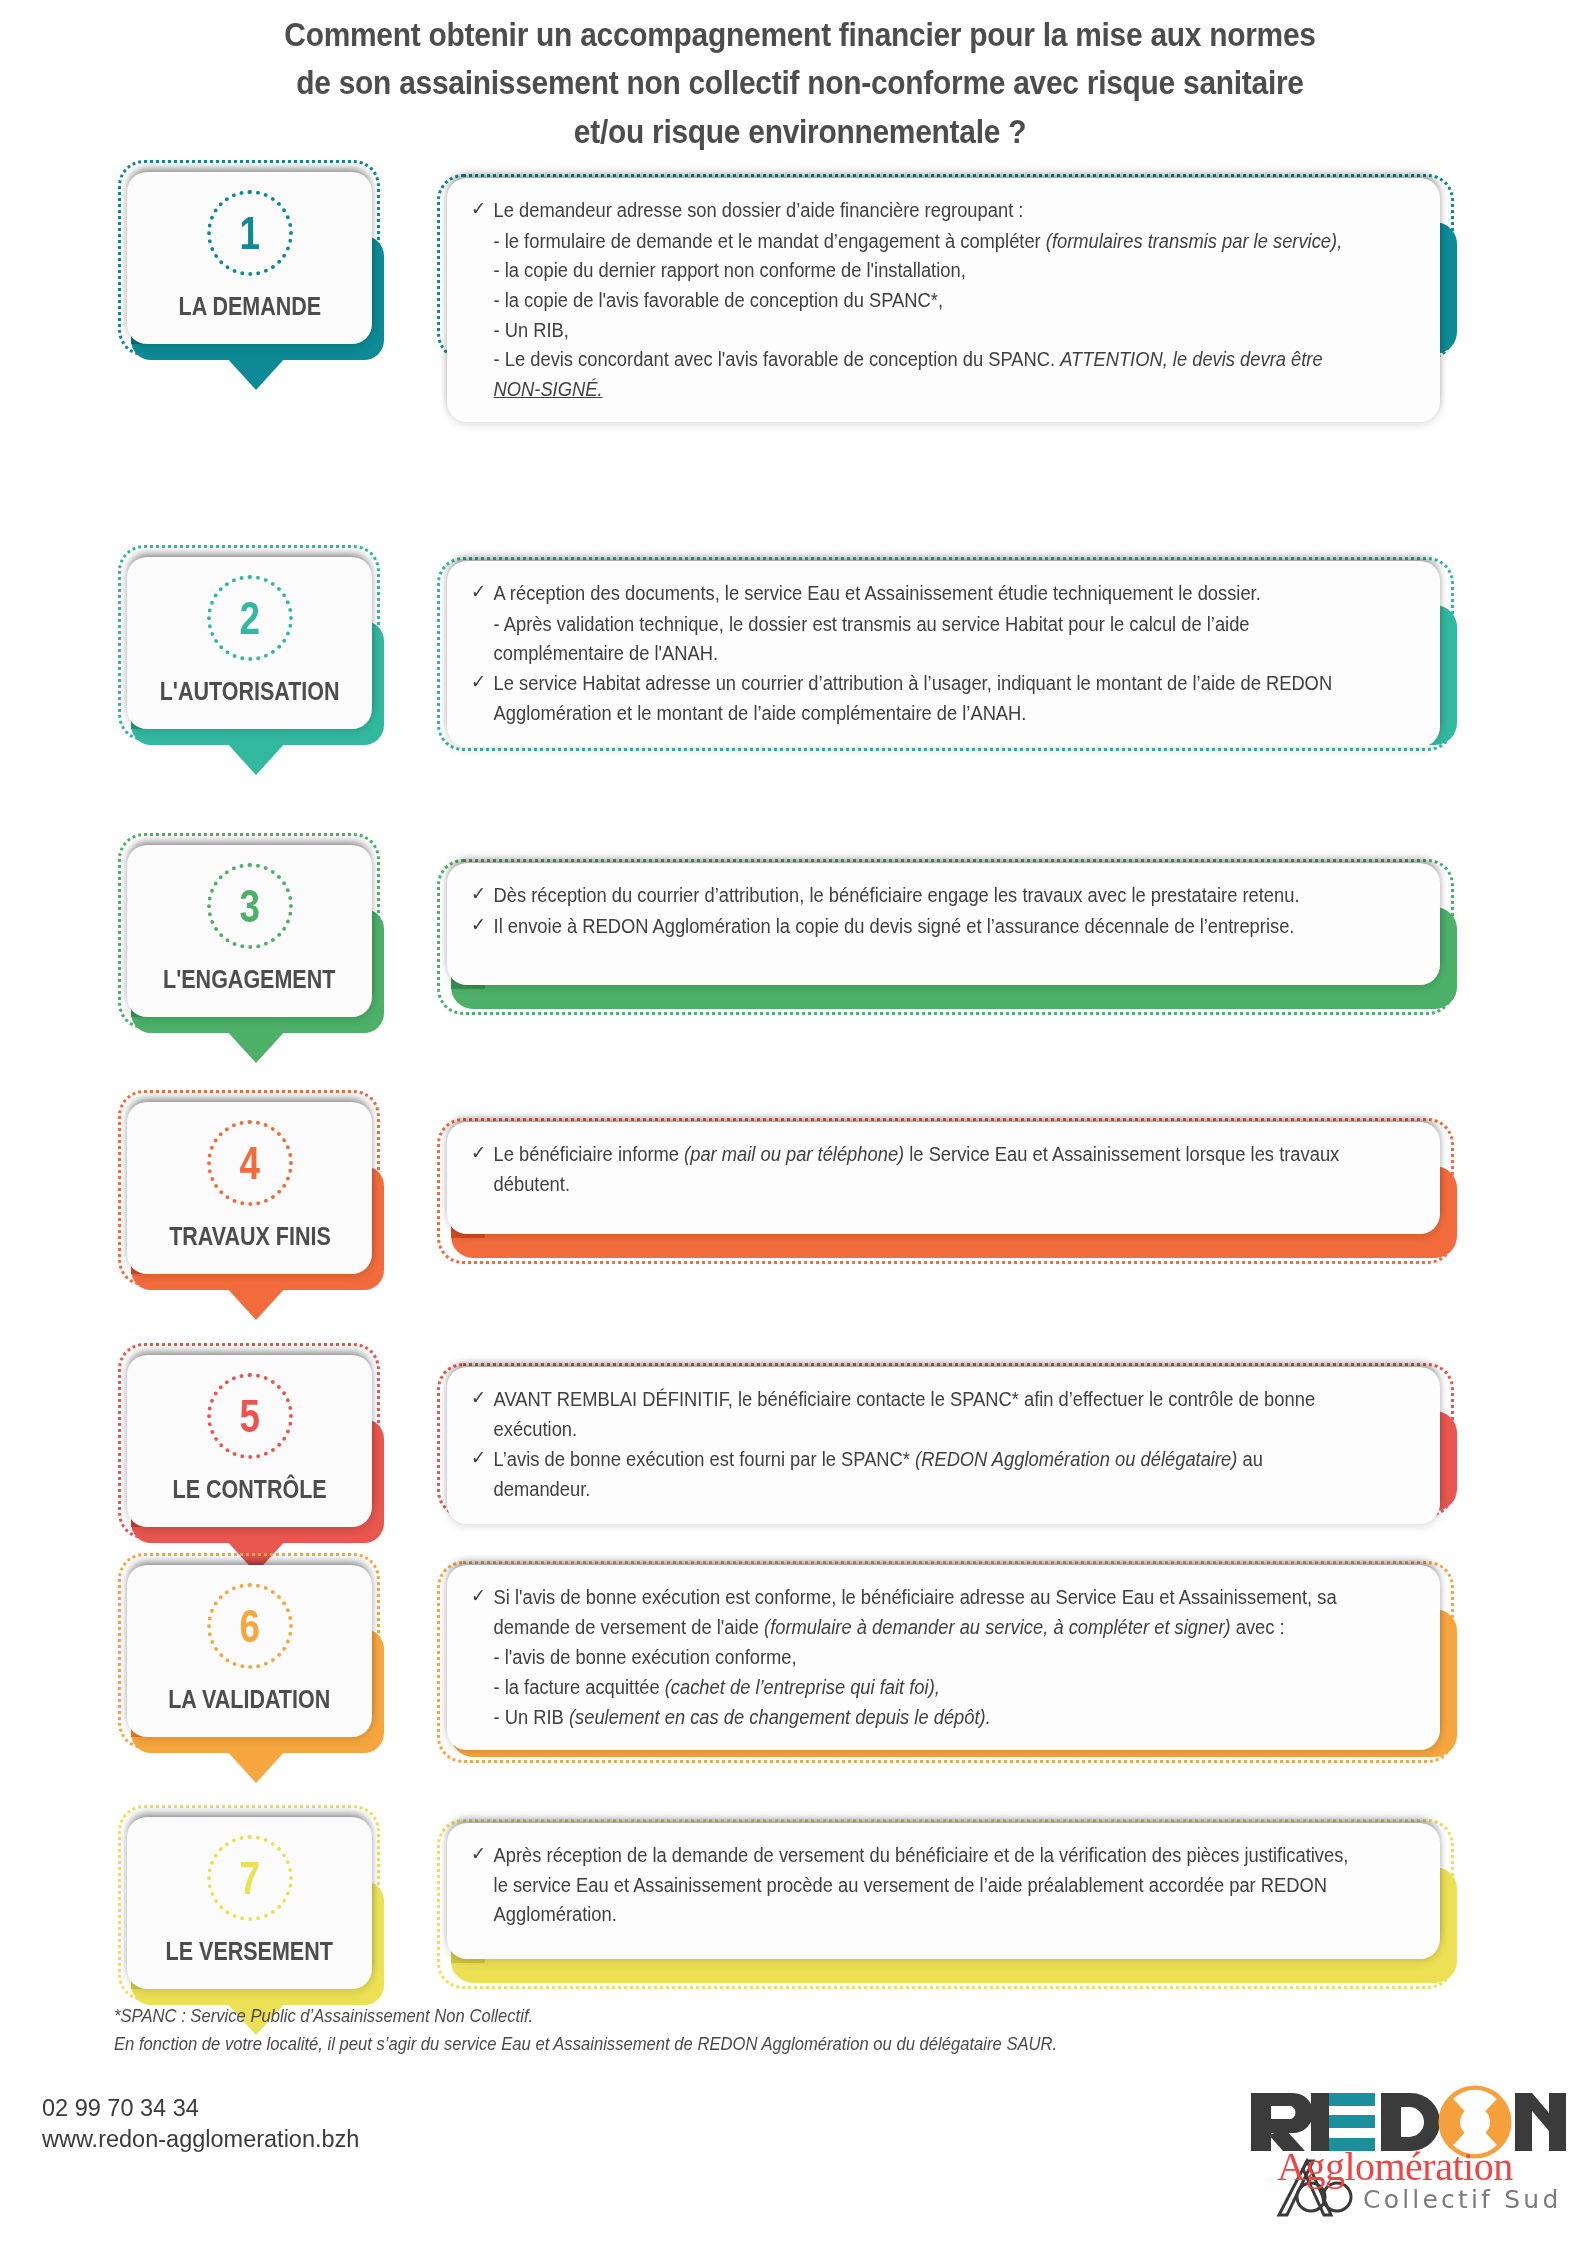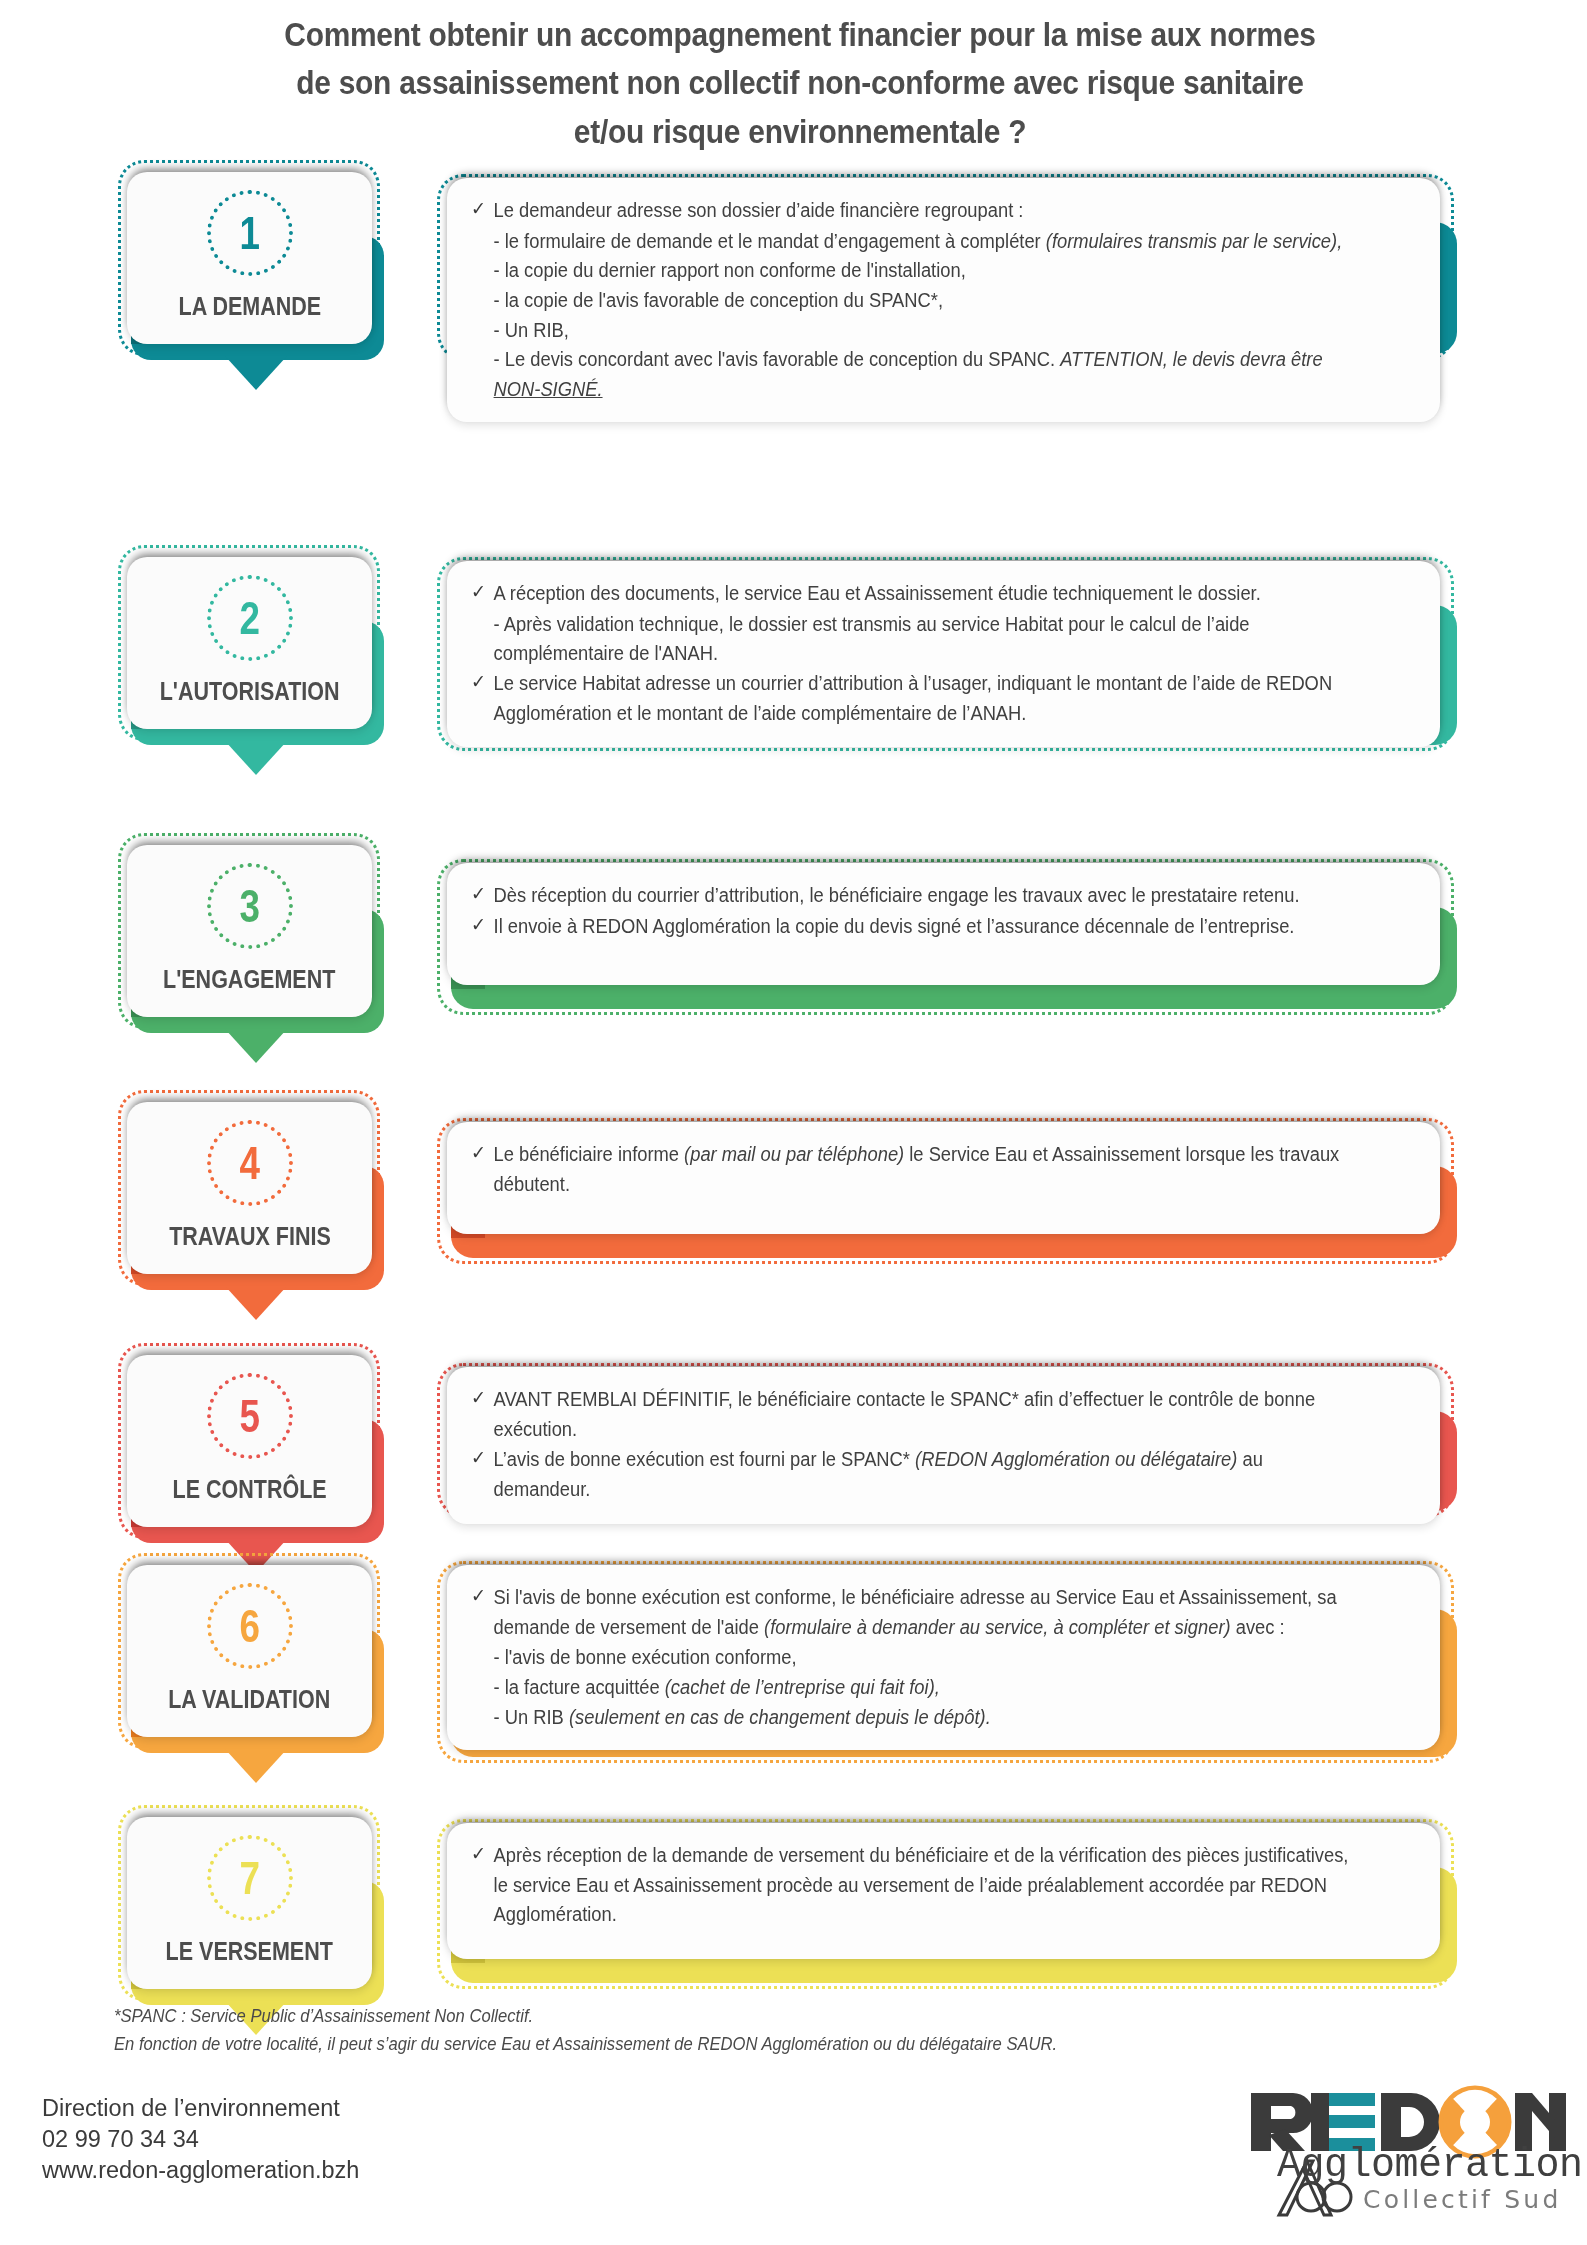--- a/index.html
+++ b/index.html
@@ -220,22 +220,22 @@
     position: absolute;
     right: 18px;
     top: 2085px;
     width: 330px;
     height: 145px;
   }
   .logo-agglo {
     position: absolute;
     left: 38px; top: 58px;
     font-size: 40px;
-    color: #404040;
-    font-family: Liberation Mono, monospace;
+    color: #ef4444;
+    font-family: Liberation Serif, serif;
     letter-spacing: -0.5px;
   }
   .logo-bretagne {
     position: absolute;
     left: 124px; top: 100px;
     font-size: 25px;
     color: #7c7c7c;
     letter-spacing: 3.2px;
     font-family: "DejaVu Sans", sans-serif;
   }
@@ -433,21 +433,20 @@
         </div>
       </div>
     </div>
 
   <div class="footnotes">
     <div>*SPANC : Service Public d’Assainissement Non Collectif.</div>
     <div>En fonction de votre localité, il peut s’agir du service Eau et Assainissement de REDON Agglomération ou du délégataire  SAUR.</div>
   </div>
 
   <div class="footer-contact">
-    <div class="footer-line">Direction de l’environnement</div>
     <div class="footer-line">02 99 70 34 34</div>
     <div class="footer-line">www.redon-agglomeration.bzh</div>
   </div>
 
   <div class="logo">
     <svg width="330" height="145" viewBox="0 0 330 145">
 
       <path d="M12 8 h20 v58 h-20 z" fill="#3b3b3b"></path>
       <path d="M32 8 h22 a20 20 0 0 1 0 40 h-22 v-14 h20 a7 7 0 0 0 0 -13 h-20 z" fill="#3b3b3b"></path>
       <path d="M46 44 l20 22 h-22 l-14 -16 z" fill="#3b3b3b"></path>

